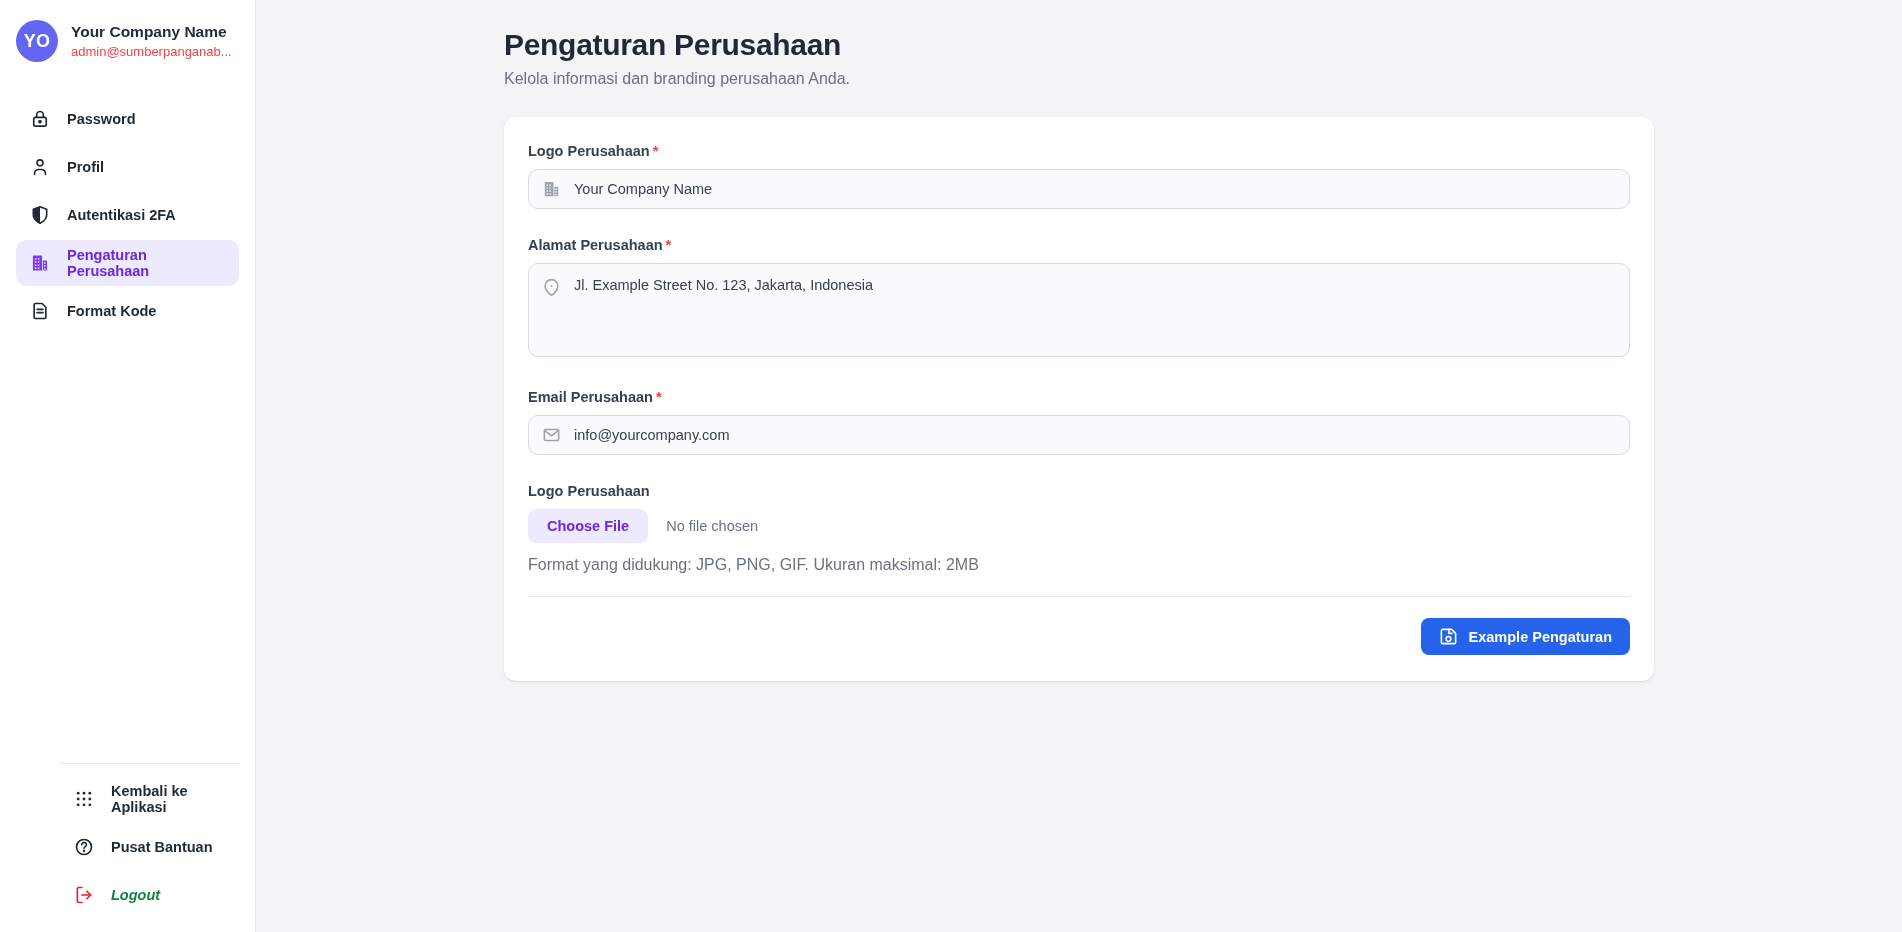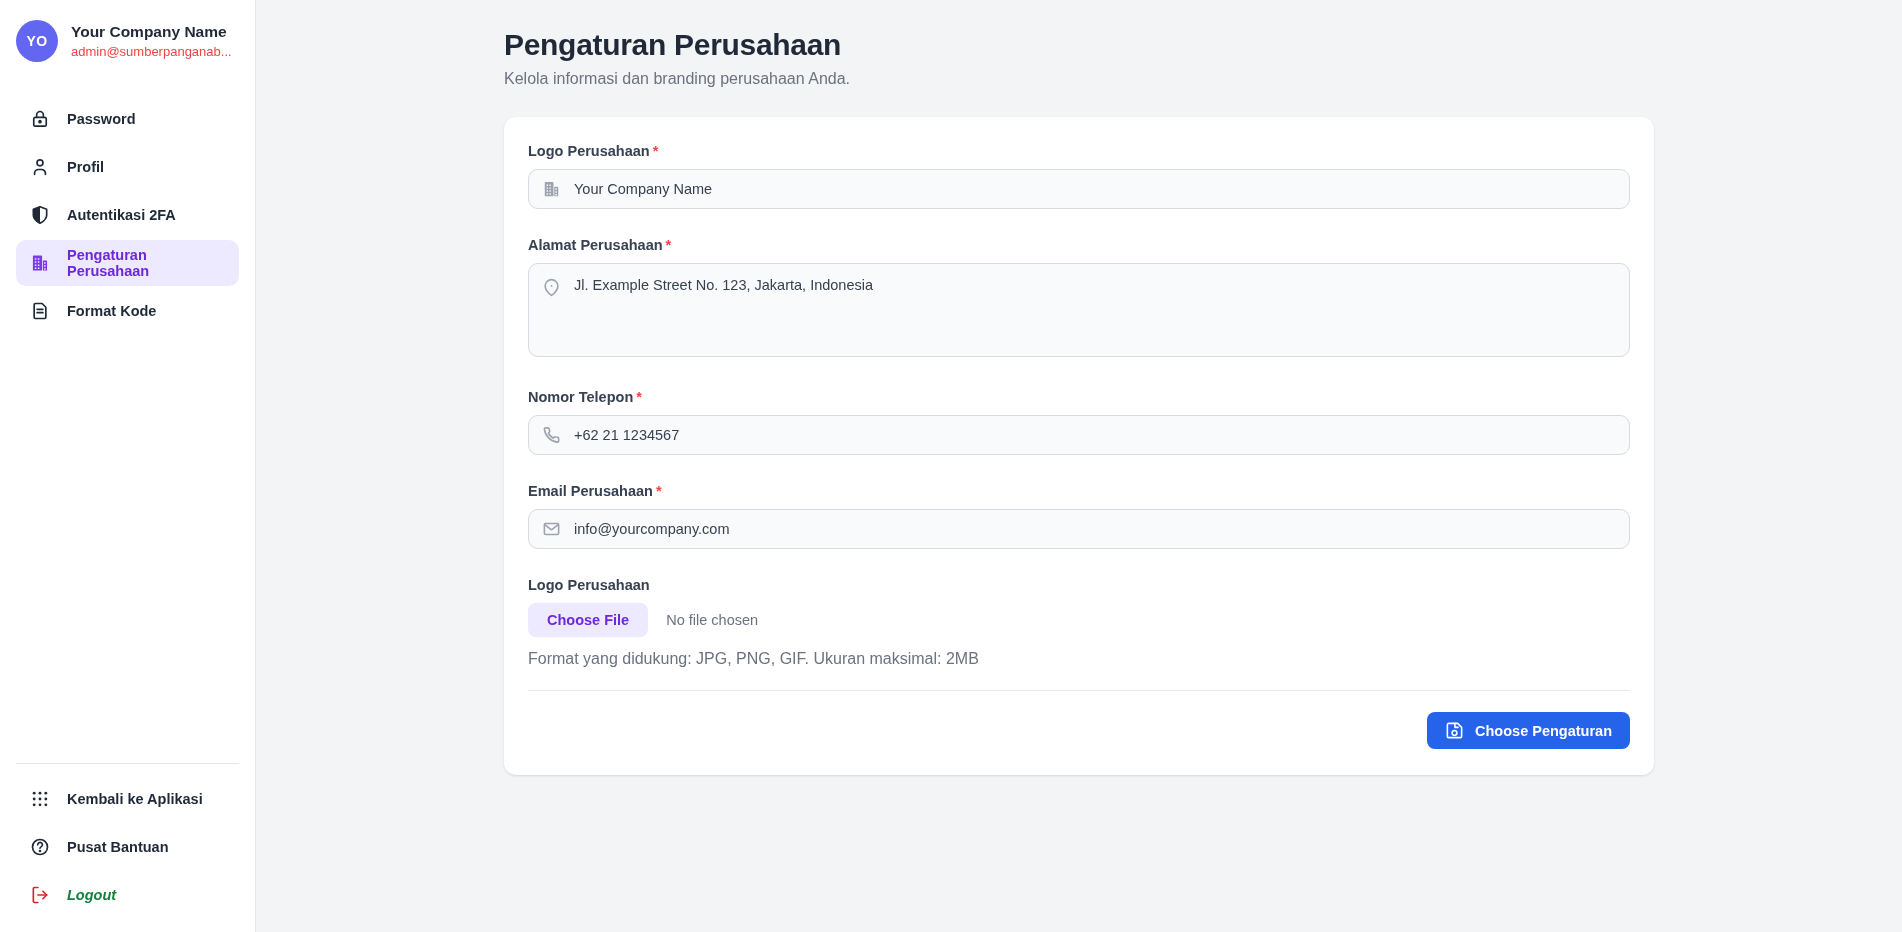--- a/index.html
+++ b/index.html
@@ -19,41 +19,41 @@
     display:flex; flex-direction:column;
   }
   .sidebar-header {
     display:flex; align-items:center; gap:13px;
     padding:20px 16px 18px 16px;
   }
   .avatar {
     width:42px; height:42px; border-radius:50%;
     background:#6366f1; color:#ffffff;
     display:flex; align-items:center; justify-content:center;
-    font-size:14px; font-weight:700; letter-spacing:.3px;
+    font-size:18px; font-weight:700; letter-spacing:.3px;
     flex-shrink:0;
   }
   .user-meta { min-width:0; }
   .user-name { font-size:15.5px; font-weight:700; color:#1f2937; white-space:nowrap; }
   .user-email { font-size:13px; color:#ef4444; margin-top:3px; white-space:nowrap; overflow:hidden; }
 
   .nav { margin-top:14px; }
   .nav-item {
     display:flex; align-items:center; gap:17px;
     height:46px; margin:2px 16px; padding:0 14px;
     border-radius:10px; cursor:pointer;
     font-size:14.5px; font-weight:600; color:#1f2937;
   }
   .nav-item svg { width:20px; height:20px; flex-shrink:0; }
   .nav-item.active {
     background:#ede9fe; color:#6d28d9;
   }
   .nav-item.active svg { color:#7c3aed; }
 
-  .sidebar-footer { margin-top:auto; padding-bottom:12px; }
+  .sidebar-footer { margin-top:auto; padding-bottom:12px;padding-left:44px; }
   .sidebar-divider { border-top:1px solid #e5e7eb; margin:0 16px 12px 16px; }
   .nav-item.logout { color:#15803d;font-style:italic; }
   .nav-item.logout svg { color:#dc2626; }
 
   
   .main { flex:1; height:932px; overflow:hidden; }
   .content { max-width:1150px; margin:0 auto; padding-top:28px; }
   .page-title { font-size:30px; font-weight:700; color:#1f2937; letter-spacing:-.3px; }
   .page-subtitle { font-size:16px; color:#6b7280; margin-top:8px; }
 
@@ -221,31 +221,20 @@
         </label>
         <div class="input-wrap area">
           <svg viewBox="0 0 24 24" fill="none" stroke="currentColor" stroke-width="2" stroke-linecap="round" stroke-linejoin="round">
               <path d="M20 10c0 6-8 12-8 12s-8-6-8-12a8 8 0 0 1 16 0z"></path>
               <circle cx="12" cy="10" r="1.2" fill="currentColor" stroke="none"></circle>
             </svg>
           <textarea class="text-area" style="">Jl. Example Street No. 123, Jakarta, Indonesia</textarea>
         </div>
       </div>
 
-      <div class="field">
-        <label class="field-label">
-          <span>Nomor Telepon</span><span class="req">*</span>
-        </label>
-        <div class="input-wrap single">
-          <svg viewBox="0 0 24 24" fill="none" stroke="currentColor" stroke-width="2" stroke-linecap="round" stroke-linejoin="round">
-              <path d="M21 16.5v3a1.5 1.5 0 0 1-1.65 1.5A18.5 18.5 0 0 1 3 4.65 1.5 1.5 0 0 1 4.5 3h3a1.5 1.5 0 0 1 1.5 1.3c.1.9.32 1.8.63 2.63a1.5 1.5 0 0 1-.34 1.58L8 9.8a16.5 16.5 0 0 0 6.2 6.2l1.29-1.29a1.5 1.5 0 0 1 1.58-.34c.83.31 1.73.53 2.63.63A1.5 1.5 0 0 1 21 16.5z"></path>
-            </svg>
-          <input class="text-input" type="text" value="+62 21 1234567" style="">
-        </div>
-      </div>
 
       <div class="field">
         <label class="field-label">
           <span>Email Perusahaan</span><span class="req">*</span>
         </label>
         <div class="input-wrap single">
           <svg viewBox="0 0 24 24" fill="none" stroke="currentColor" stroke-width="2" stroke-linecap="round" stroke-linejoin="round">
               <rect x="3" y="5" width="18" height="14" rx="1.5"></rect>
               <polyline points="3.5 6.5 12 13 20.5 6.5"></polyline>
             </svg>
@@ -266,19 +255,19 @@
 
       <div class="card-divider"></div>
 
       <div class="card-footer">
         <button class="save-btn">
           <svg viewBox="0 0 24 24" fill="none" stroke="currentColor" stroke-width="2" stroke-linecap="round" stroke-linejoin="round">
               <path d="M19.5 21h-15A1.5 1.5 0 0 1 3 19.5v-15A1.5 1.5 0 0 1 4.5 3H16l5 5v11.5a1.5 1.5 0 0 1-1.5 1.5z"></path>
               <path d="M12.5 3v5h4"></path>
               <circle cx="12" cy="15" r="3"></circle>
             </svg>
-          <span>Choose Pengaturan</span>
+          <span>Example Pengaturan</span>
         </button>
       </div>
 
     </section>
   </div>
 </main>
 
 </body></html>

